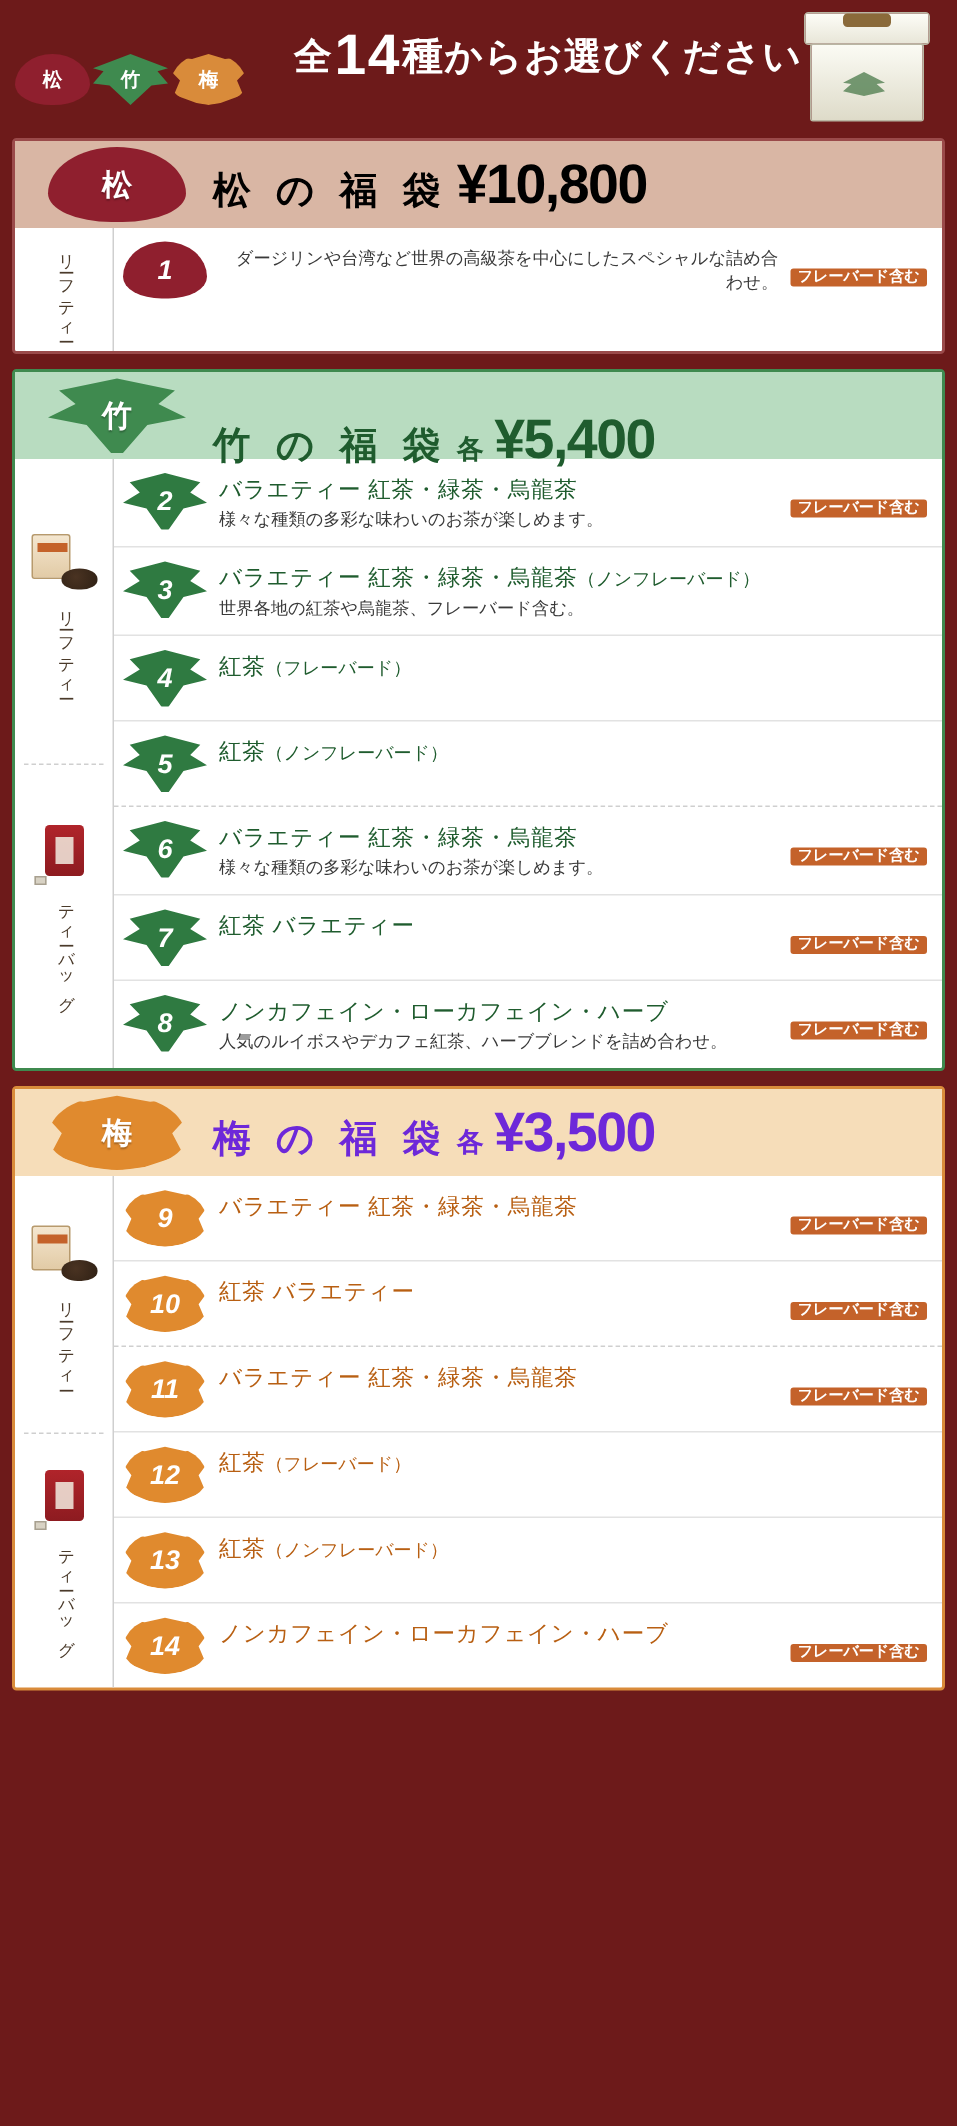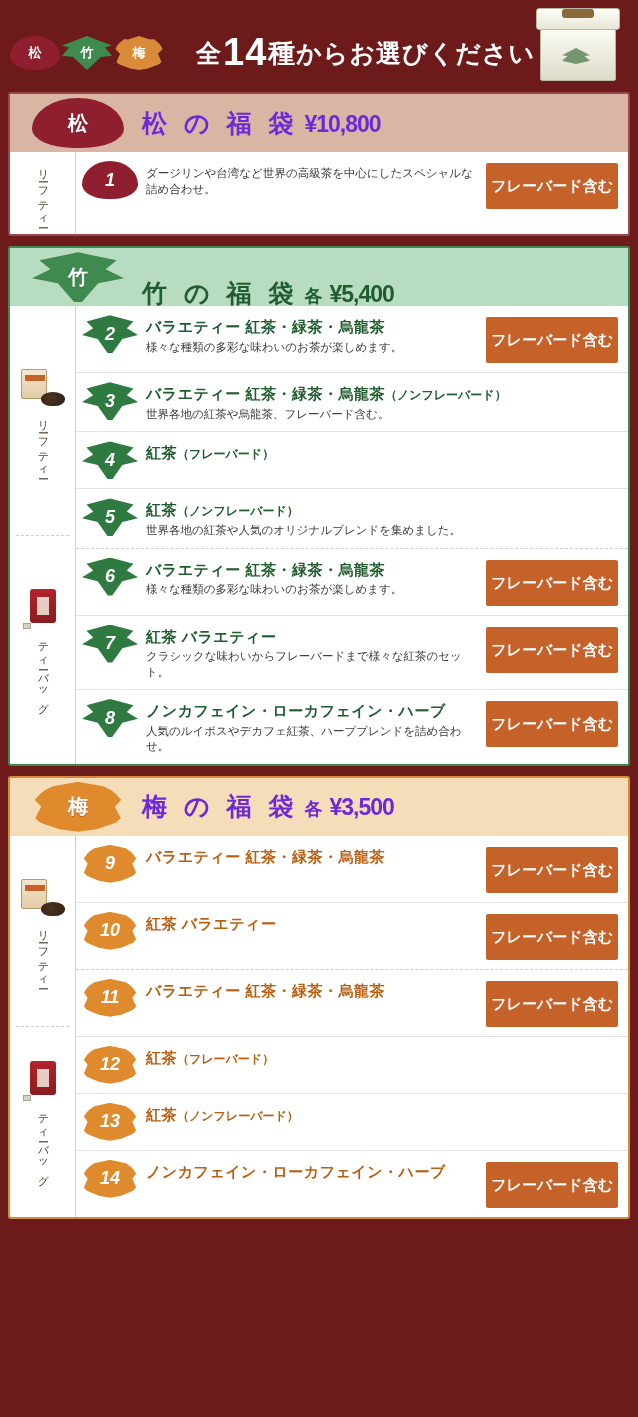--- a/index.html
+++ b/index.html
@@ -62,21 +62,21 @@
     position: absolute; inset: 0;
     background: #d98b3a;
     border-radius: 46% 46% 50% 50% / 58% 58% 42% 42%;
     clip-path: polygon(50% 0%, 72% 10%, 96% 6%, 100% 34%, 88% 52%, 96% 80%, 66% 96%, 50% 100%, 34% 96%, 4% 80%, 12% 52%, 0% 34%, 4% 6%, 28% 10%);
   }
   .mini-label {
     position: relative; z-index: 2;
   }
   .header-title {
     position: absolute;
-    left: 196px; top: 33px;
+    left: 196px; top: 18px;
     color: #ffffff;
     font-size: 25px;
     font-weight: bold;
     letter-spacing: 1px;
     white-space: nowrap;
   }
   .header-title .big {
     font-size: 38px;
     line-height: 1;
     vertical-align: -3px;
@@ -177,25 +177,25 @@
     font-size: 25px;
     font-weight: bold;
     letter-spacing: 5px;
   }
   .band-title .ea {
     font-size: 18px;
     font-weight: bold;
     letter-spacing: 1px;
   }
   .band-title .price {
-    font-size: 23px;
+    font-size: 37px;
     font-weight: bold;
     letter-spacing: -1px;
   }
-  .band.matsu .name, .band.matsu .price { color: #6d28d9; }
+  .band.matsu .name, .band.matsu .price { color: #000000; }
   .band.take .name, .band.take .price, .band.take .ea { color: #1f5c2e; margin-top: 32px; }
   .band.ume .name, .band.ume .price, .band.ume .ea { color: #6d28d9; }
 
   
   .card-body { display: flex; }
   .rail {
     width: 66px;
     flex: 0 0 66px;
     border-right: 1px solid #cfcfcf;
     display: flex;
@@ -298,50 +298,50 @@
     clip-path: polygon(50% 0%, 74% 8%, 95% 4%, 100% 30%, 90% 50%, 98% 78%, 70% 95%, 50% 100%, 30% 95%, 2% 78%, 10% 50%, 0% 30%, 5% 4%, 26% 8%);
   }
   .num .n {
     position: relative; z-index: 2;
     color: #ffffff; font-size: 18px; font-weight: bold;
     font-style: italic;
   }
   .row-main { flex: 1; min-width: 0; padding-top: 2px; }
   .row-title {
     font-size: 15px;
-    font-weight: bold;
+    font-weight: normal;
     line-height: 1.3;
     letter-spacing: .5px;
   }
   .row-title .small { font-size: 12px; letter-spacing: 0; }
   .row.take .row-title { color: #1f5c2e; }
   .row.ume .row-title { color: #b85f12; }
   .row-desc {
     margin-top: 3px;
     font-size: 11.5px;
     color: #3a3a3a;
     line-height: 1.35;
     letter-spacing: 0;
   }
   .flavor-tag {
     flex: 0 0 auto;
     margin-left: 8px;
-    margin-top: 2px;
-    padding: 14px 5px;
-    font-size: 15px;
+    margin-top: 18px;
+    padding: 0 5px;
+    font-size: 10px;
     font-weight: bold;
     color: #ffffff;
     background: #c4622a;
     border-radius: 2px;
     white-space: nowrap;
     line-height: 1.2;
   }
   .row.take .flavor-tag { background: #c4622a; }
 
-  .matsu-note-row .row-desc { font-size: 11.5px; }
+  .matsu-note-row .row-desc { font-size: 11.5px; text-align: right; }
 </style>
 </head>
 <body>
 
 <div class="page">
 
   <div class="header">
 
     <div class="header-badges">
       <div class="mini-badge mini-matsu">
@@ -480,21 +480,20 @@
 
         <div class="row take">
           <div class="num take">
             <span class="shape"></span>
             <span class="n">5</span>
           </div>
           <div class="row-main">
             <div class="row-title">
               <span>紅茶</span><span class="small">（ノンフレーバード）</span>
             </div>
-            <div class="row-desc">世界各地の紅茶や人気のオリジナルブレンドを集めました。</div>
           </div>
         </div>
 
         <div class="row take grp-start">
           <div class="num take">
             <span class="shape"></span>
             <span class="n">6</span>
           </div>
           <div class="row-main">
             <div class="row-title">
@@ -507,21 +506,20 @@
 
         <div class="row take">
           <div class="num take">
             <span class="shape"></span>
             <span class="n">7</span>
           </div>
           <div class="row-main">
             <div class="row-title">
               <span>紅茶 バラエティー</span>
             </div>
-            <div class="row-desc">クラシックな味わいからフレーバードまで様々な紅茶のセット。</div>
           </div>
           <span class="flavor-tag">フレーバード含む</span>
         </div>
 
         <div class="row take">
           <div class="num take">
             <span class="shape"></span>
             <span class="n">8</span>
           </div>
           <div class="row-main">

